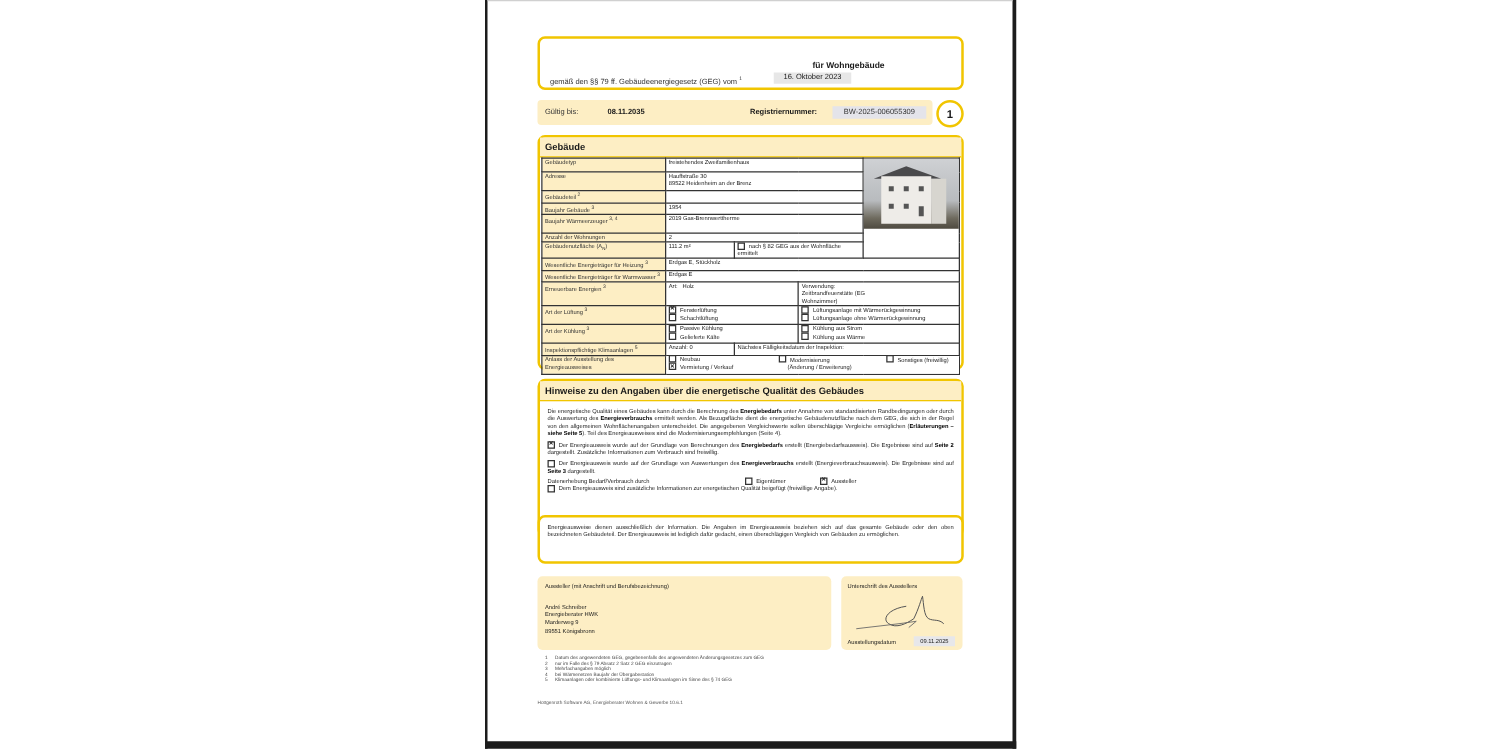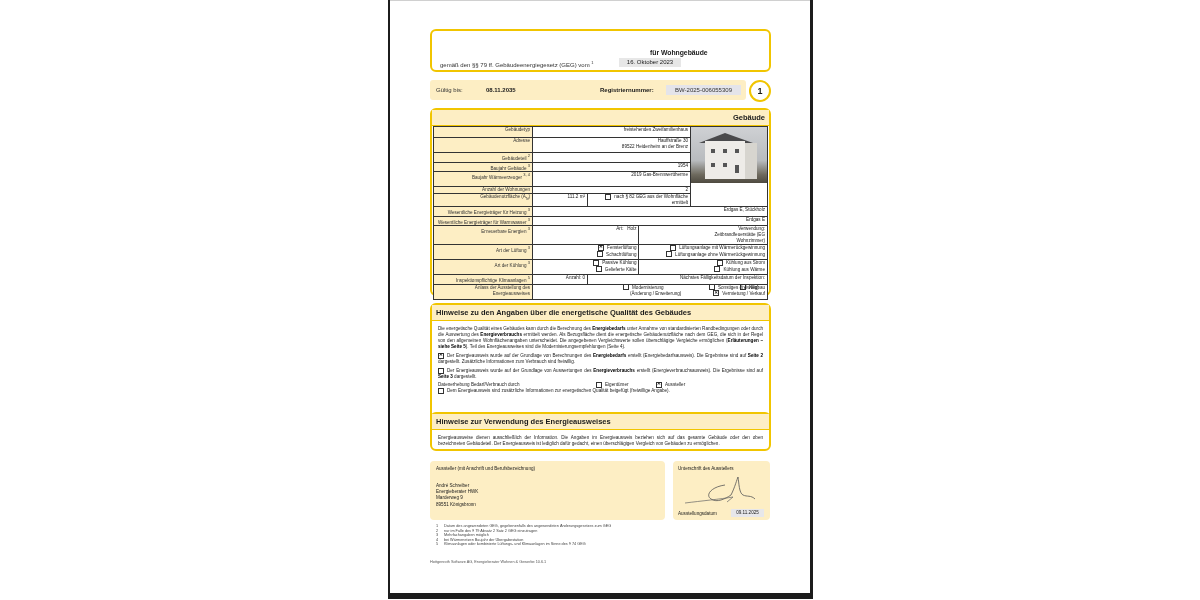--- a/index.html
+++ b/index.html
@@ -38,21 +38,21 @@
   .valid-bar .regval {
     position: absolute; left: 236px; top: 5px; width: 75px; height: 10px; background: #e4e4ea; text-align: center; line-height: 10px; color: #333;
   }
   .page-badge {
     position: absolute; left: 749px; top: 80px; width: 18px; height: 18px; border: 2.5px solid #f1c500; border-radius: 50%;
     font-size: 9px; font-weight: bold; text-align: center; line-height: 18px; background: #fff;
   }
   .sec-head {
     background: #fdeec4; font-weight: bold; font-size: 7.5px; padding: 3px 4px; height: 9px; border-bottom: 1px solid #f1c500;
   }
-  .geb-box { left: 430px; top: 108px; width: 341px; height: 188px; text-align: right; }
+  .geb-box { left: 430px; top: 108px; width: 341px; height: 188px; }
   table.geb { border-collapse: collapse; width: 335px; margin-left: 1px; font-size: 4.6px; }
   table.geb td { border: 0.8px solid #333; padding: 0 2px; height: 6px; vertical-align: top; line-height: 6px; }
   table.geb td.l { background: #fdeec4; width: 94px; color: #333; }
   table.geb td.v { background: #fff; }
   table.geb td.photo { background: #fff; width: 76px; padding: 0; }
   .chk { display: inline-block; width: 4px; height: 4px; border: 0.6px solid #333; margin-right: 3px; vertical-align: middle; position: relative; top: -0.5px; font-size: 4px; line-height: 4px; text-align: center; }
   .chk.x::after { content: "✕"; position: absolute; left: 0; top: -0.5px; font-size: 4.5px; font-weight: bold; }
   .house {
     width: 76px; height: 56px; position: relative; overflow: hidden;
     background: linear-gradient(#cfd1d4, #b8bbbe 60%, #6e6a5e 85%, #4e4a40);
@@ -209,21 +209,20 @@
   <div class="para" style="margin-top:3px"><span class="chk"></span><span>Der Energieausweis wurde auf der Grundlage von Auswertungen des </span><b>Energieverbrauchs</b><span> erstellt (Energieverbrauchsausweis). Die Ergebnisse sind auf </span><b>Seite 3</b><span> dargestellt.</span></div>
   <div class="para" style="position:relative;margin-top:2px;height:6px">
     <span>Datenerhebung Bedarf/Verbrauch durch</span>
     <span style="position:absolute;left:164px"><span class="chk"></span><span>Eigentümer</span></span>
     <span style="position:absolute;left:224px"><span class="chk x"></span><span>Aussteller</span></span>
   </div>
   <div class="para"><span class="chk"></span><span>Dem Energieausweis sind zusätzliche Informationen zur energetischen Qualität beigefügt (freiwillige Angabe).</span></div>
 </div>
 
 <div class="box verw-box">
-  <div class="sec-head">Hinweise zur Verwendung des Energieausweises</div>
   <div class="para" style="margin-top:5px">Energieausweise dienen ausschließlich der Information. Die Angaben im Energieausweis beziehen sich auf das gesamte Gebäude oder den oben bezeichneten Gebäudeteil. Der Energieausweis ist lediglich dafür gedacht, einen überschlägigen Vergleich von Gebäuden zu ermöglichen.</div>
 </div>
 
 <div class="iss-box">
   <div style="position:absolute;left:6px;top:5px">Aussteller (mit Anschrift und Berufsbezeichnung)</div>
   <div style="position:absolute;left:6px;top:22px;line-height:6.2px">
     <div>André Schreiber</div>
     <div>Energieberater HWK</div>
     <div>Marderweg 9</div>
     <div>89551 Königsbronn</div>

